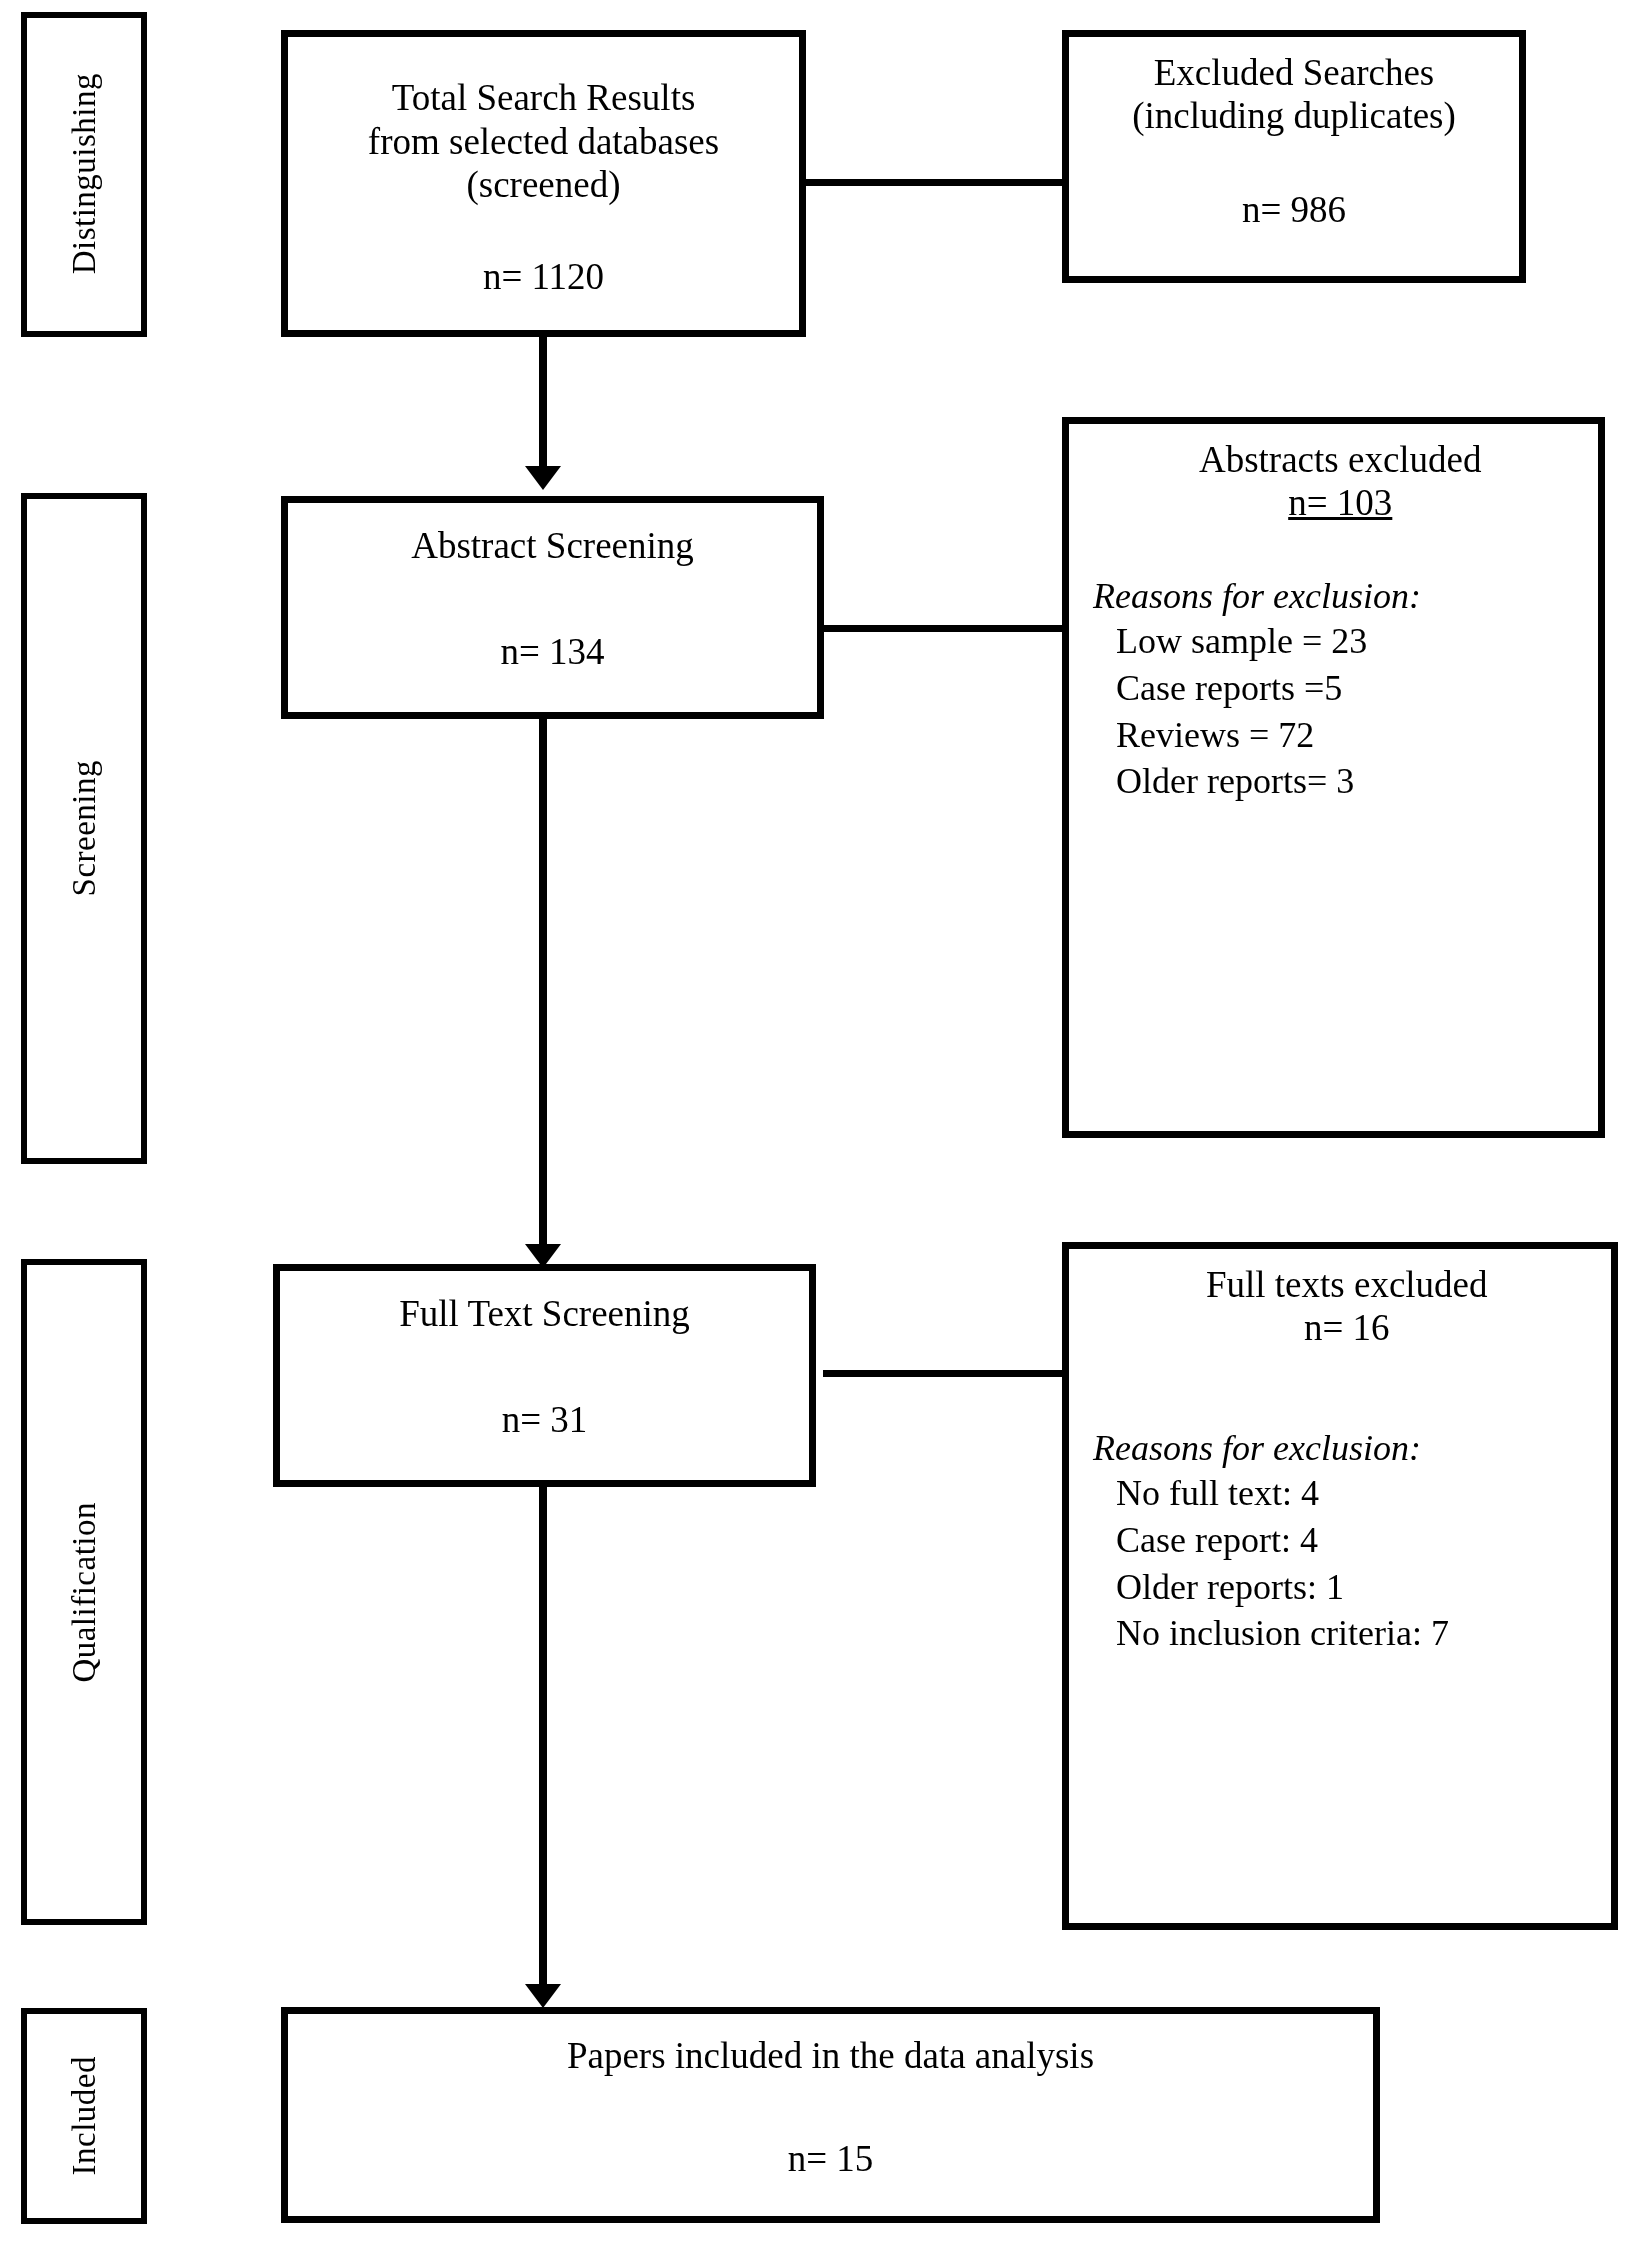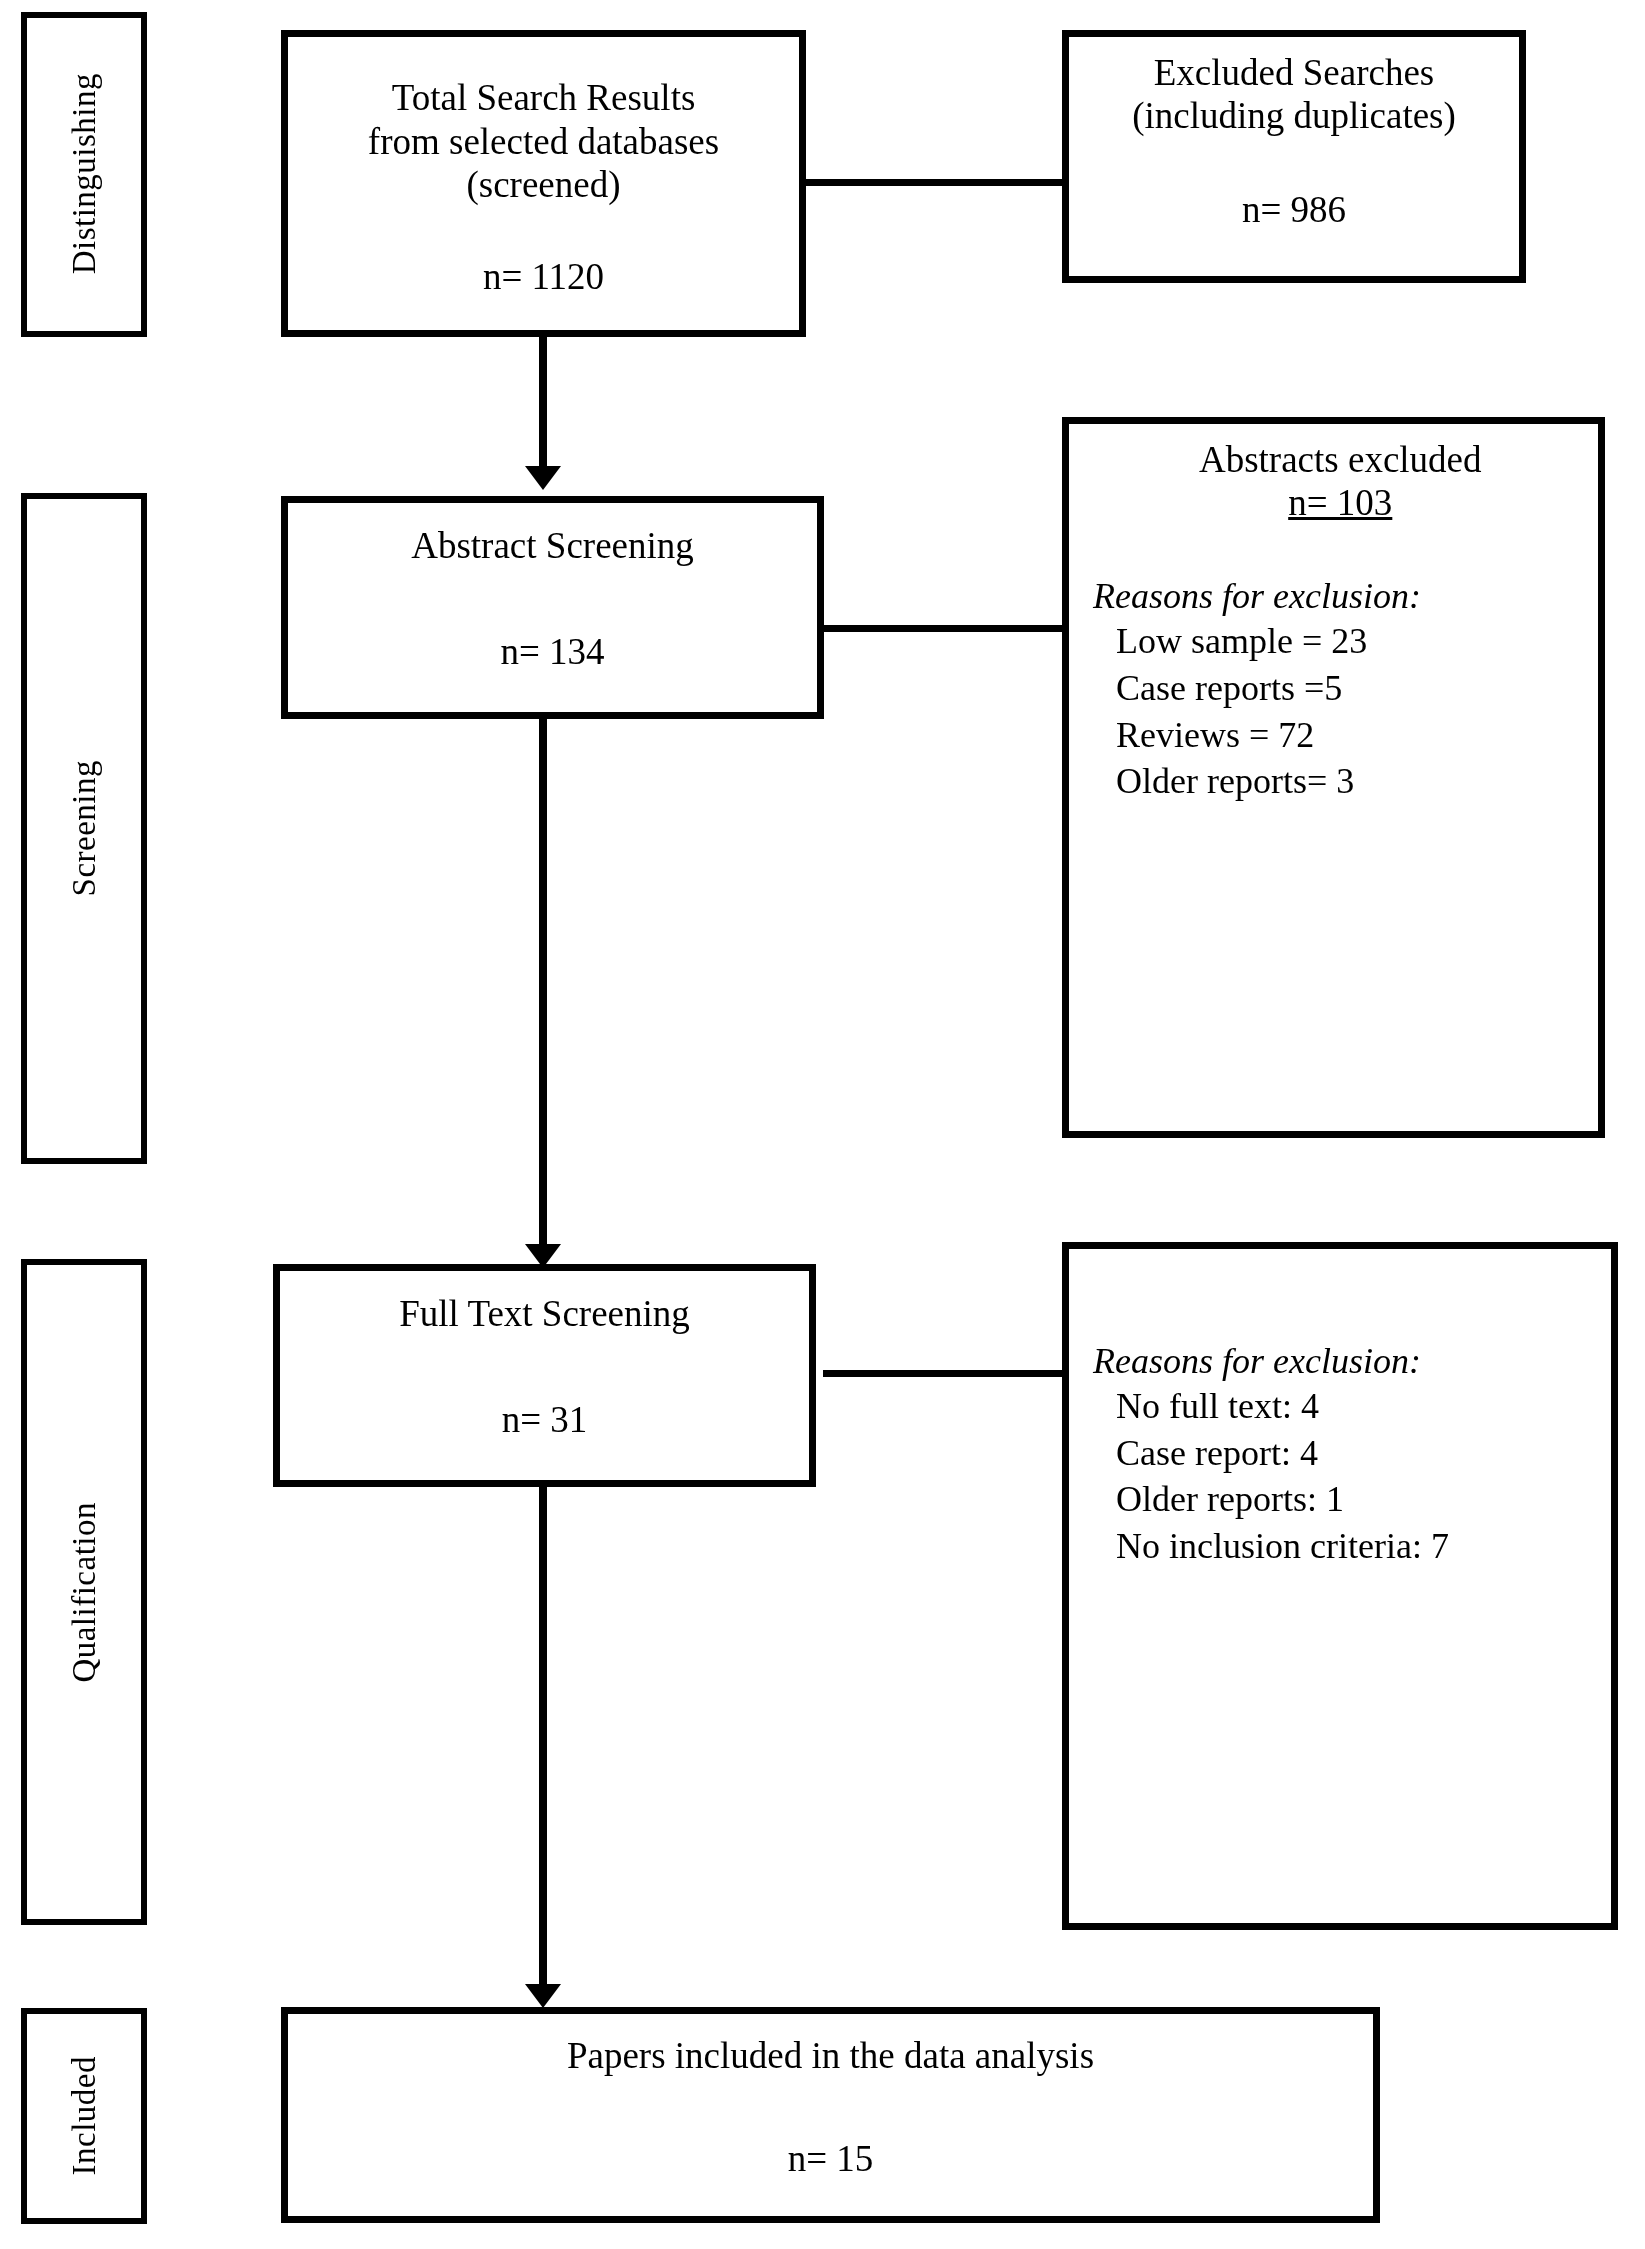--- a/index.html
+++ b/index.html
@@ -159,20 +159,22 @@
     <div class="reasons-head" style="margin-top:50px;">Reasons for exclusion:</div>
     <ul class="reasons-list">
       <li>Low sample = 23</li>
       <li>Case reports =5</li>
       <li>Reviews = 72</li>
       <li>Older reports= 3</li>
     </ul>
   </div>
 
   <div class="flow-box" style="left:1062px;top:1242px;width:556px;height:688px;padding-top:13.6px;padding-left:24px;padding-right:10.5px;">
+    <div class="btitle" style="width:100%;">Full texts excluded</div>
+    <div class="bcount" style="width:100%;">n= 16</div>
     <div class="reasons-head" style="margin-top:77px;">Reasons for exclusion:</div>
     <ul class="reasons-list">
       <li>No full text: 4</li>
       <li>Case report: 4</li>
       <li>Older reports: 1</li>
       <li>No inclusion criteria: 7</li>
     </ul>
   </div>
 
 </div>

